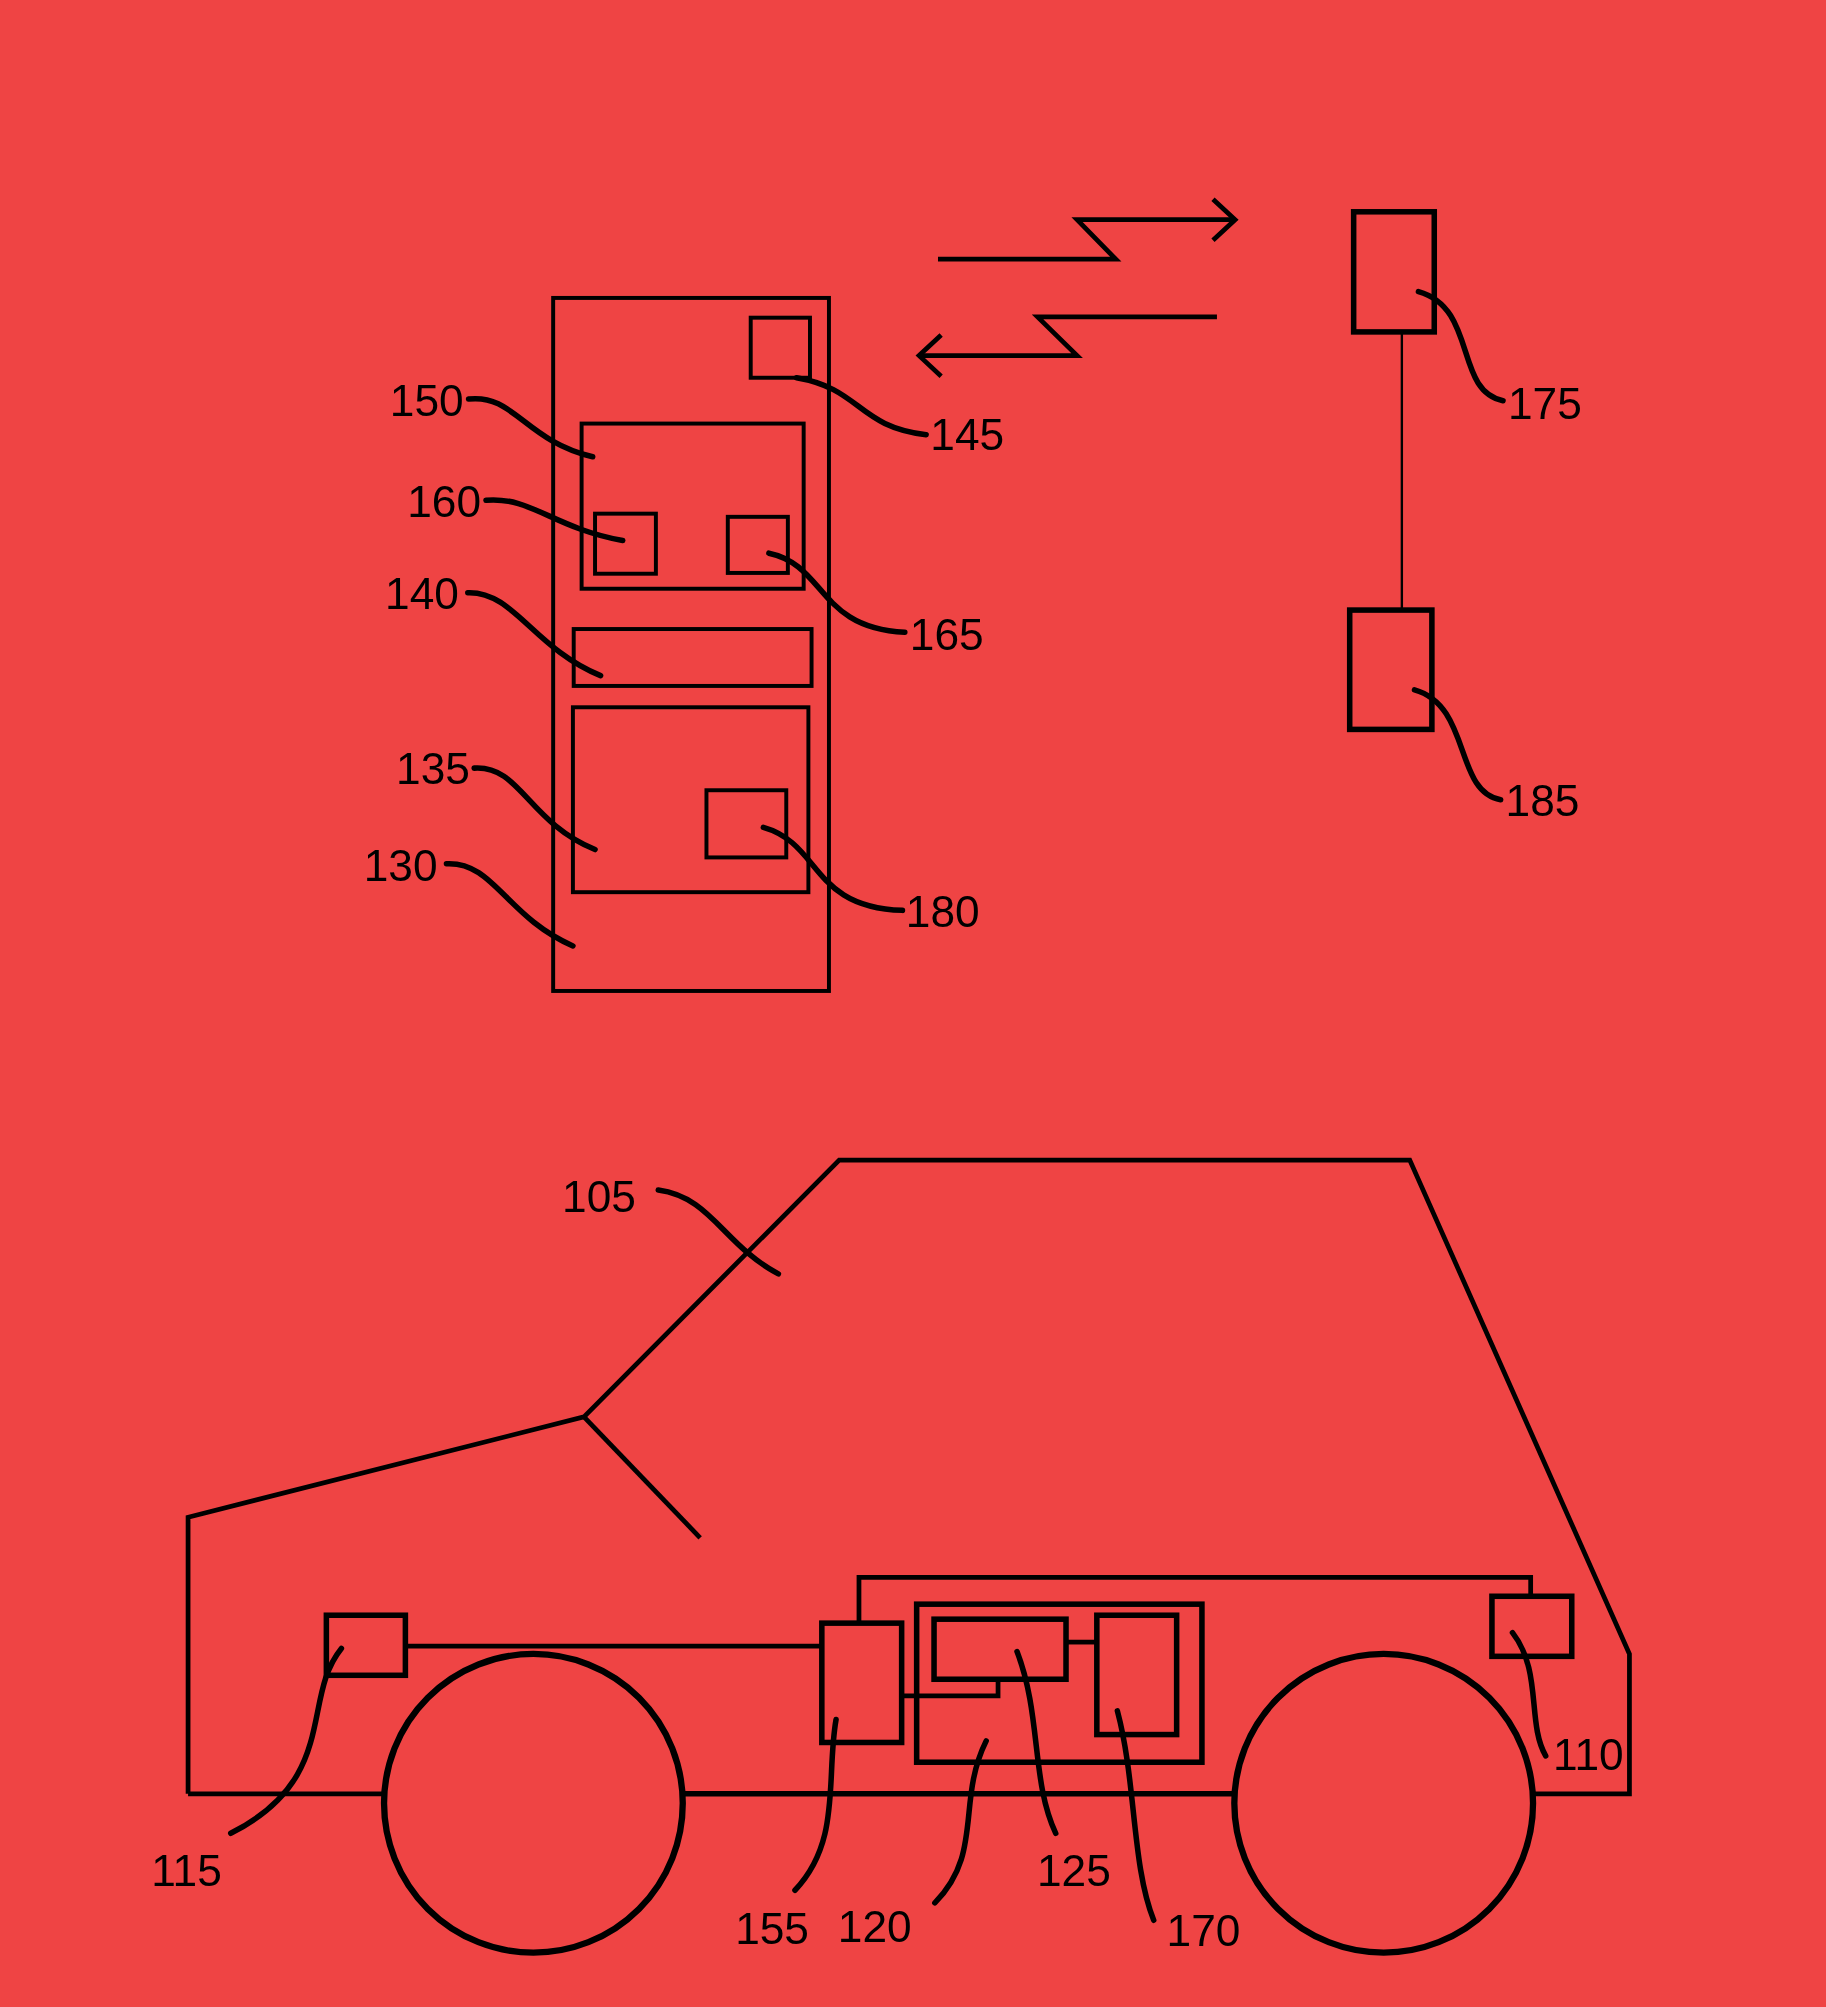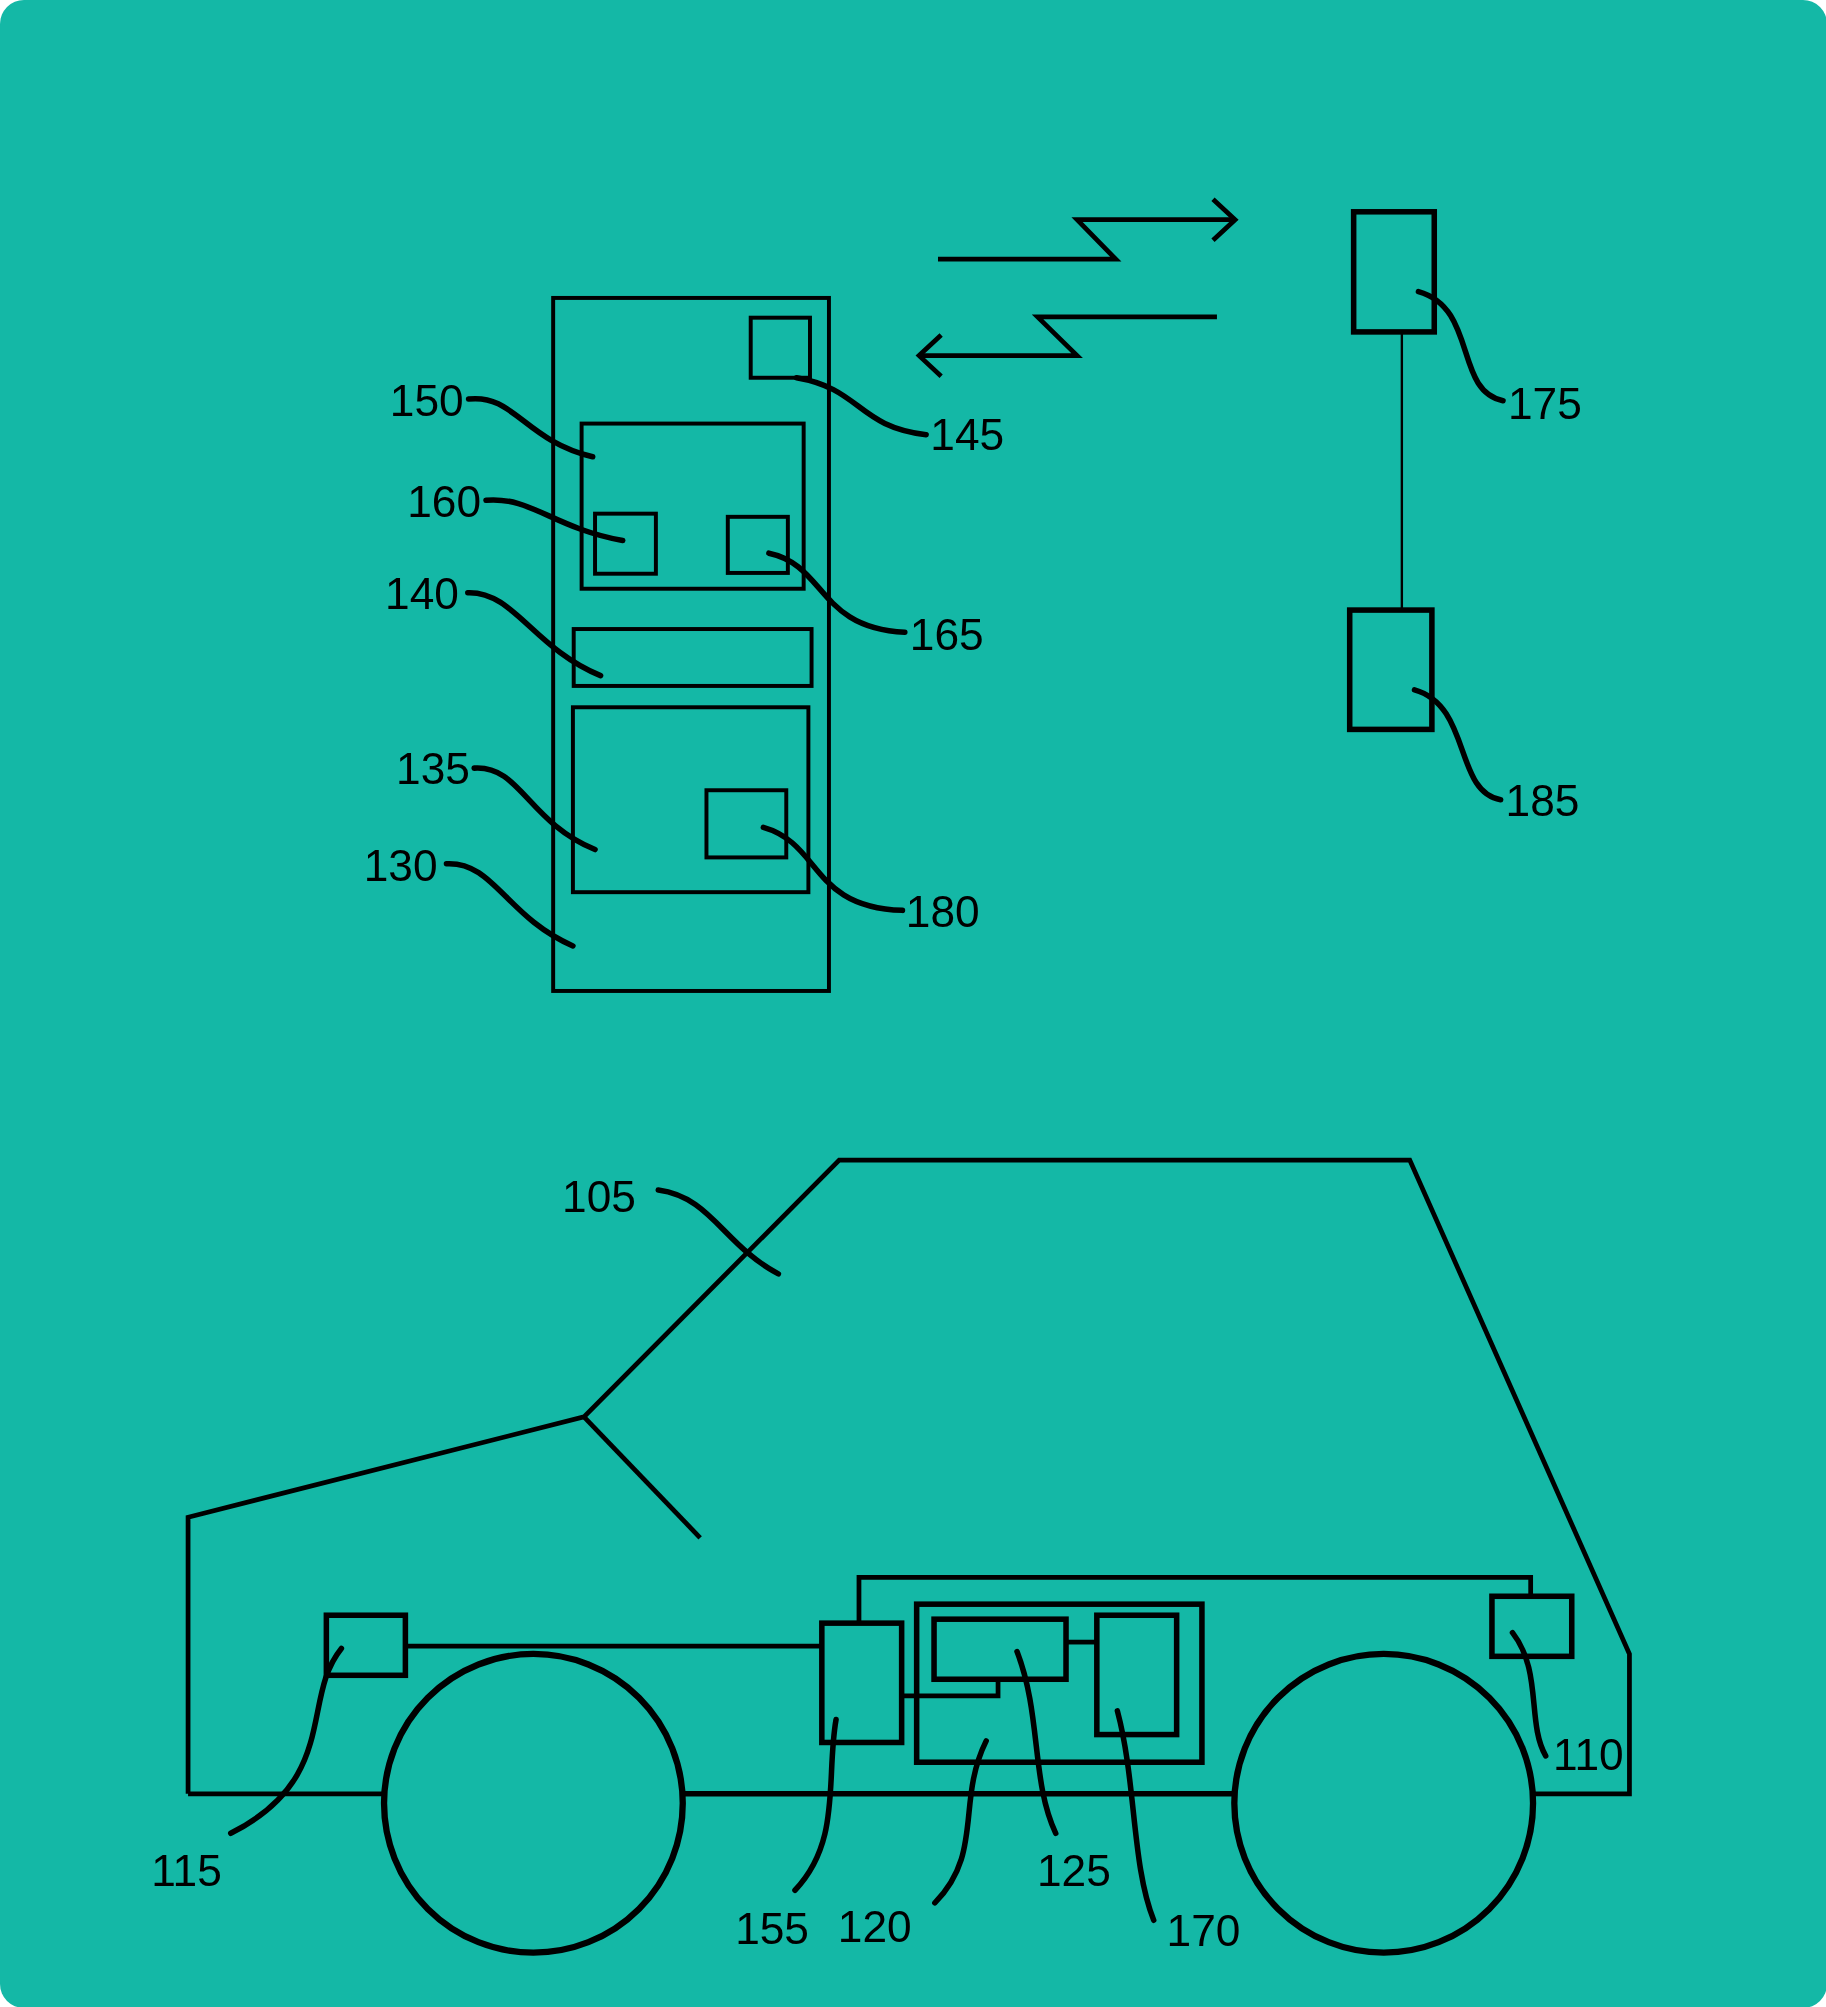--- a/index.html
+++ b/index.html
@@ -3,24 +3,23 @@
 <meta charset="utf-8">
 <style>
   html, body {
     margin: 0;
     padding: 0;
     background: #ffffff;
   }
   .figure-wrap {
     width: 1827px;
     height: 2008px;
-    background: #14b8a6;
+    background: #ef4444;
     position: relative;
     font-family: "Liberation Sans", sans-serif;
-    border-radius: 24px;
   }
   svg { display: block; }
   text.ref {
     font-family: "Liberation Sans", sans-serif;
     font-size: 56px;
     fill: #000000;
     text-anchor: middle;
   }
 </style>
 </head>

